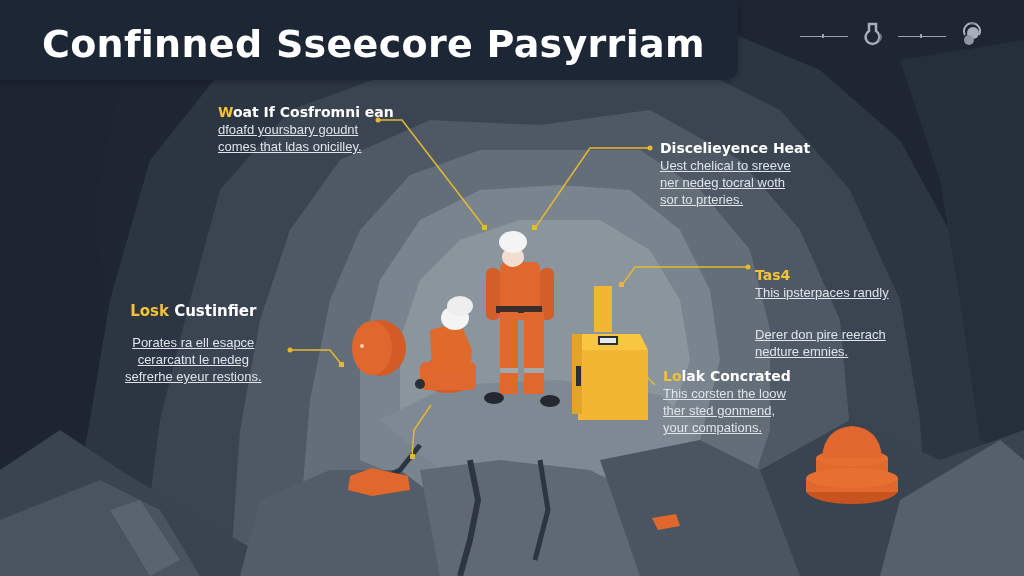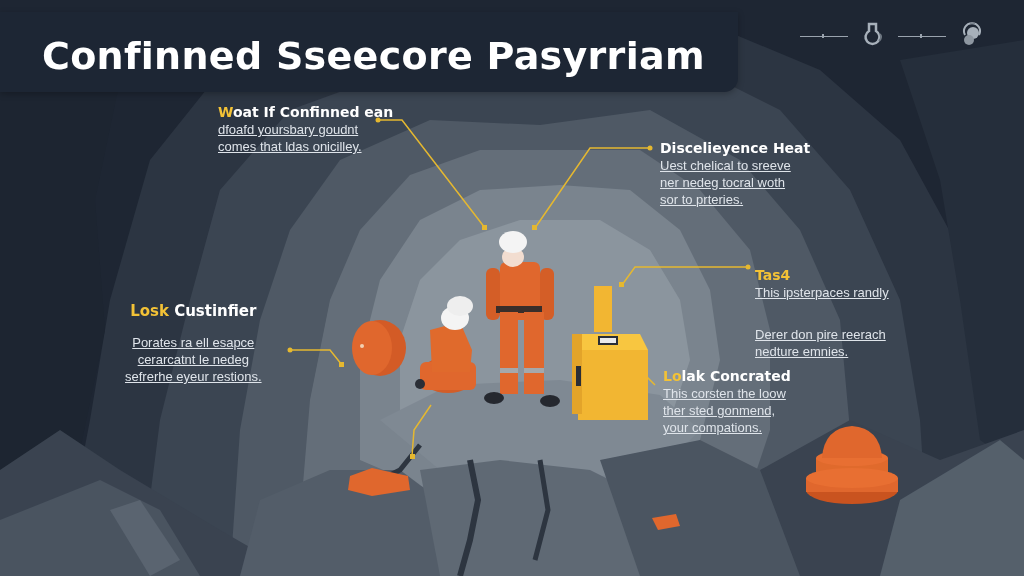--- a/index.html
+++ b/index.html
@@ -1,20 +1,20 @@
 <!DOCTYPE html>
 <html><head>
 <meta charset="utf-8">
 <style>
   * { box-sizing: border-box; margin: 0; padding: 0; }
   html, body { width: 1024px; height: 576px; overflow: hidden; background: #1f2733; }
   body { position: relative; font-family: "Liberation Sans", sans-serif; }
   .scene { position: absolute; left: 0; top: 0; width: 1024px; height: 576px; }
   .title-bar {
-    position: absolute; left: 0; top: 12px; width: 738px; height: 80px;
+    position: absolute; left: 0; top: 0; width: 738px; height: 80px;
     background: #1d2634; border-bottom-right-radius: 14px;
     box-shadow: 0 2px 6px rgba(0,0,0,0.25);
   }
   .title {
     position: absolute; left: 42px; top: 22px;
     font-family: "DejaVu Sans", sans-serif; font-weight: bold;
     font-size: 38px; color: #ffffff; letter-spacing: 0.3px; white-space: nowrap;
   }
   .toolbar { position: absolute; right: 40px; top: 14px; height: 40px; display: flex; align-items: center; gap: 14px; }
   .tb-item { display: flex; align-items: center; justify-content: center; cursor: pointer; }
@@ -144,21 +144,21 @@
       <svg width="24" height="30" viewBox="0 0 24 30">
         <path d="M5 16 A8 8 0 1 1 19 16" fill="none" stroke="#a7b0ba" stroke-width="2"></path>
         <circle cx="13" cy="14" r="6" fill="#a7b0ba"></circle>
         <circle cx="9" cy="21" r="5" fill="#8e97a1"></circle>
         <rect x="10" y="4" width="5" height="1" fill="#7d8691"></rect>
       </svg>
     </div>
   </div>
 
   <div class="callout" style="left:218px;top:103px;">
-    <div class="head"><span class="accent">W</span><span>oat If Confinned ean</span></div>
+    <div class="head"><span class="accent">W</span><span>oat If Cosfromni ean</span></div>
     <div class="body">dfoafd yoursbary goudnt</div>
     <div class="body">comes that ldas onicilley.</div>
   </div>
 
   <div class="callout" style="left:660px;top:139px;">
     <div class="head"><span class="accent"></span><span>Discelieyence Heat</span></div>
     <div class="body">Uest chelical to sreeve</div>
     <div class="body">ner nedeg tocral woth</div>
     <div class="body">sor to prteries.</div>
   </div>

